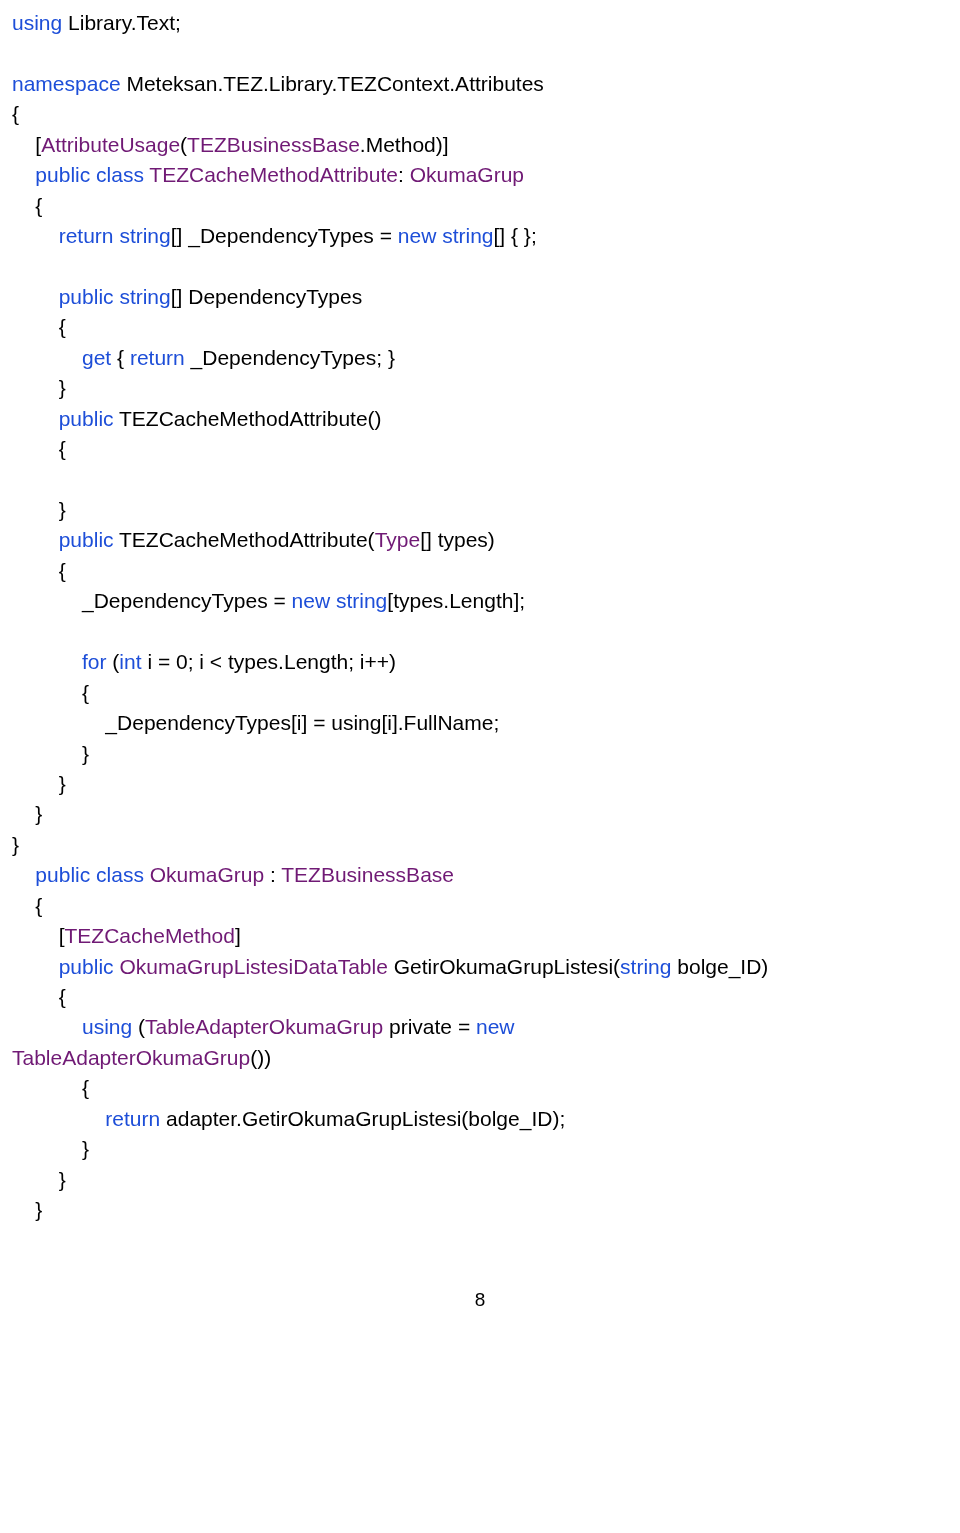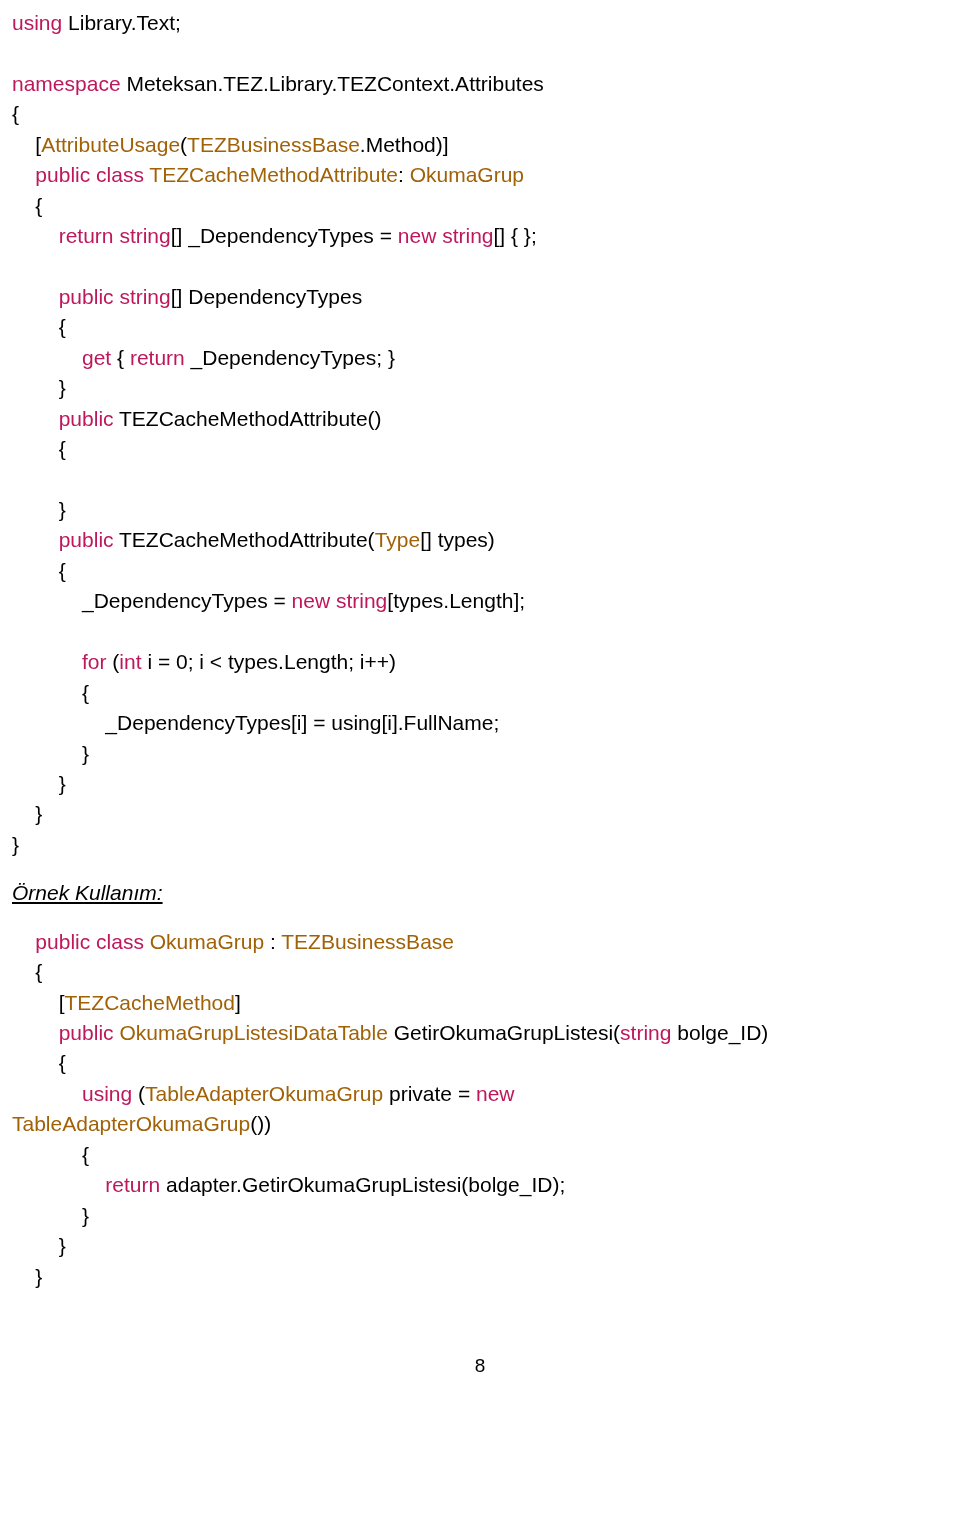--- a/index.html
+++ b/index.html
@@ -12,22 +12,22 @@
     color: #000;
     width: 960px;
   }
   .page {
     padding: 8px 12px 40px 12px;
   }
   .code {
     white-space: pre;
     font-family: Arial, Helvetica, sans-serif;
   }
-  .c-blue { color: #be185d; margin-top: 21px; }
-  .c-teal { color: #a16207; }
+  .c-blue { color: #1d4ed8; margin-top: 21px; }
+  .c-teal { color: #701a75; }
   .italic-underline {
     font-style: italic;
     text-decoration: underline;
   }
   .page-number {
     text-align: center;
     margin-top: 60px;
     font-size: 19px;
   }
 </style>
@@ -59,21 +59,20 @@
 
 <span class="c-blue">            for</span><span> (</span><span class="c-blue">int</span><span> i = 0; i &lt; types.Length; i++)</span>
 <span>            {</span>
 <span>                _DependencyTypes[i] = using[i].FullName;</span>
 <span>            }</span>
 <span>        }</span>
 <span>    }</span>
 <span>}</span>
 </div>
 
-<div class="italic-underline" style="margin-top:18px;margin-bottom:18px;">Örnek Kullanım:</div>
 
 <div class="code"><span class="c-blue">    public</span><span class="c-blue"> class</span><span class="c-teal"> OkumaGrup</span><span> : </span><span class="c-teal">TEZBusinessBase</span>
 <span>    {</span>
 <span>        [</span><span class="c-teal">TEZCacheMethod</span><span>]</span>
 <span class="c-blue">        public</span><span class="c-teal"> OkumaGrupListesiDataTable</span><span> GetirOkumaGrupListesi(</span><span class="c-blue">string</span><span> bolge_ID)</span>
 <span>        {</span>
 <span class="c-blue">            using</span><span> (</span><span class="c-teal">TableAdapterOkumaGrup</span><span> private = </span><span class="c-blue">new</span>
 <span class="c-teal">TableAdapterOkumaGrup</span><span>())</span>
 <span>            {</span>
 <span class="c-blue">                return</span><span> adapter.GetirOkumaGrupListesi(bolge_ID);</span>

